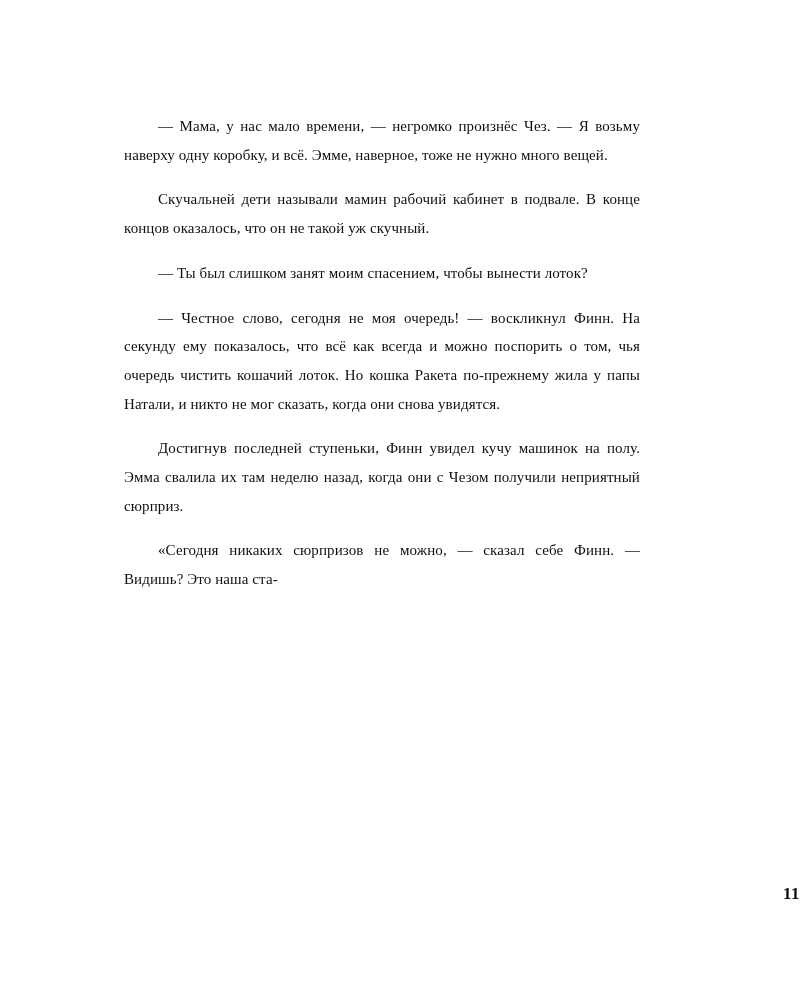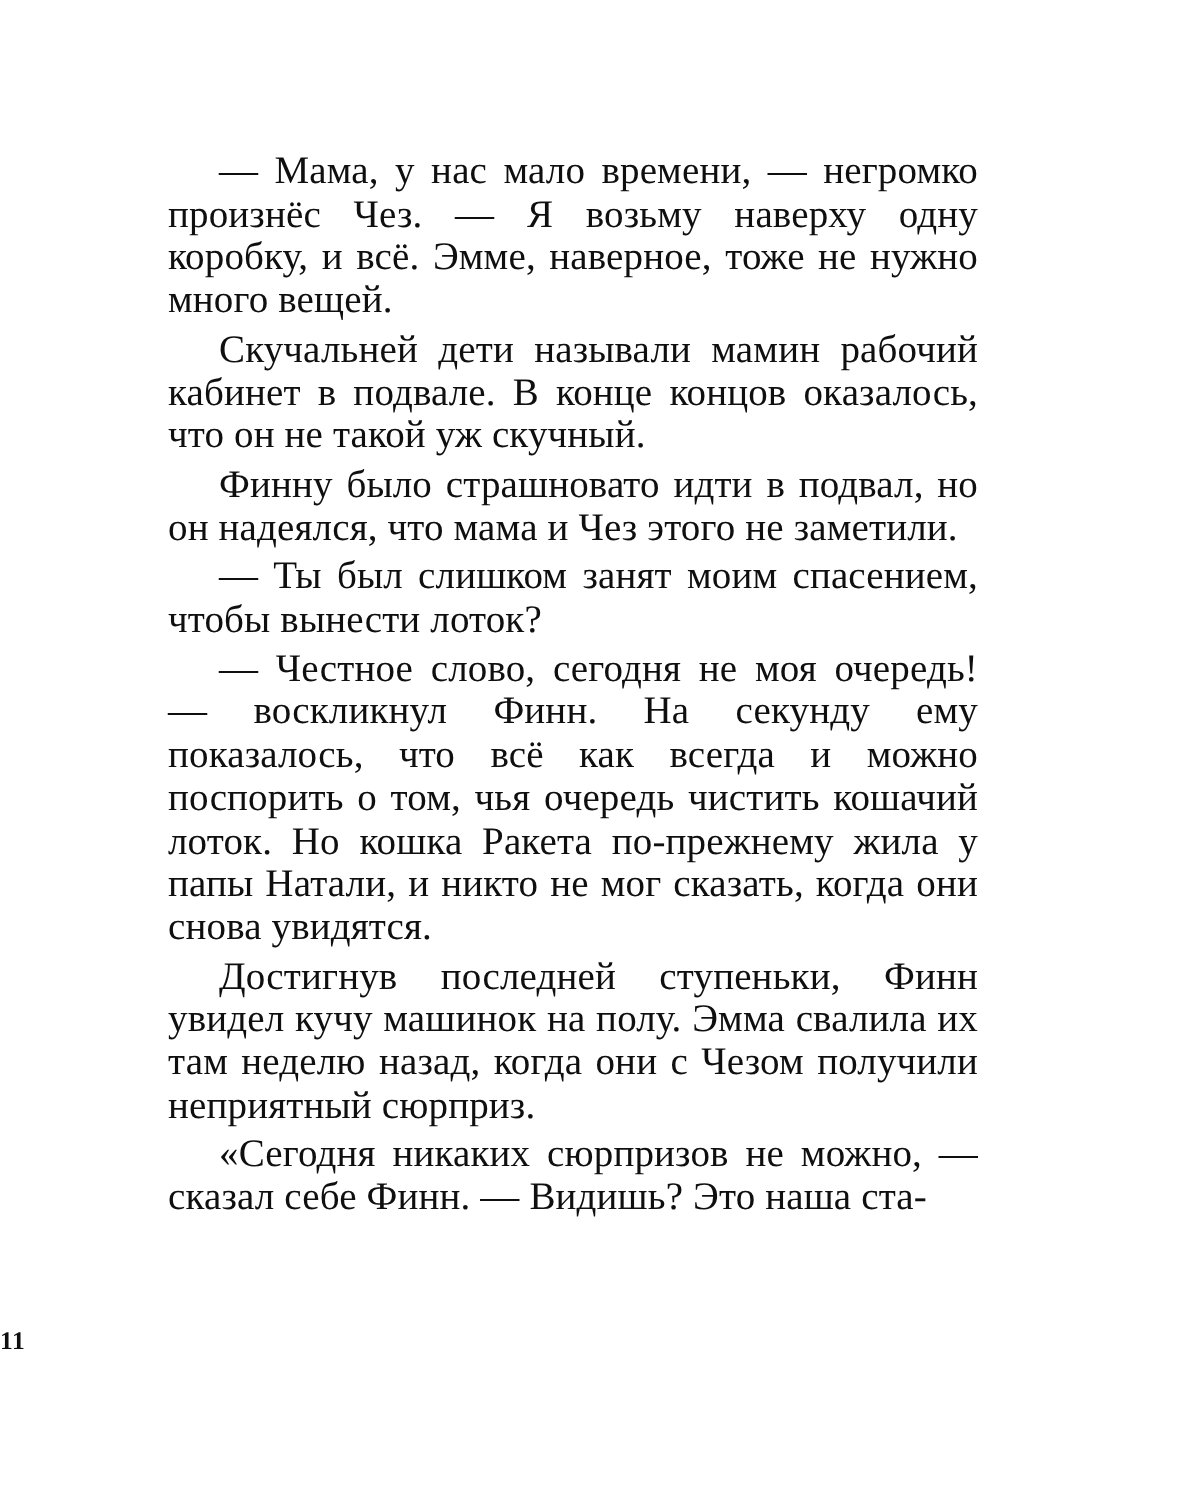--- a/index.html
+++ b/index.html
@@ -20,55 +20,54 @@
     height: 1000px;
     box-sizing: border-box;
   }
   .text-block {
     position: absolute;
     left: 108px;
     top: 96px;
     width: 548px;
   }
   p.para {
-    margin: 4px;
+    margin: 16px;
     font-family: "Liberation Serif", serif;
-    font-size: 26px;
+    font-size: 15px;
     line-height: 28.7px;
     text-align: justify;
     text-indent: 34px;
     hyphens: manual;
     letter-spacing: 0.1px;
     color: #100f0f;
   }
   p.para.last {
     text-align: justify;
   }
   .folio {
     position: absolute;
     left: 0;
     right: 0;
     top: 884px;
-    text-align: left;
+    text-align: right;
     font-family: "Liberation Serif", serif;
     font-size: 17px;
     font-weight: bold;
     color: #100f0f;
     letter-spacing: 0.5px;
   }
 </style>
 </head>
 <body>
 
 <div class="page">
 
   <div class="text-block">
     <p class="para">— Мама, у нас мало времени, — негромко произнёс Чез. — Я возьму наверху одну коробку, и всё. Эмме, наверное, тоже не нужно много вещей.</p>
     <p class="para">Скучальней дети называли мамин рабочий кабинет в подвале. В конце концов оказалось, что он не такой уж скучный.</p>
-    <p class="para">Финну было страшновато идти в подвал, но он надеялся, что мама и Чез этого не заметили.</p>
     <p class="para">— Ты был слишком занят моим спасением, чтобы вынести лоток?</p>
     <p class="para">— Честное слово, сегодня не моя очередь! — воскликнул Финн. На секунду ему показалось, что всё как всегда и можно поспорить о том, чья очередь чистить кошачий лоток. Но кошка Ракета по-прежнему жила у папы Натали, и никто не мог сказать, когда они снова увидятся.</p>
     <p class="para">Достигнув последней ступеньки, Финн увидел кучу машинок на полу. Эмма свалила их там неделю назад, когда они с Чезом получили неприятный сюрприз.</p>
     <p class="para last">«Сегодня никаких сюрпризов не можно, — сказал себе Финн. — Видишь? Это наша ста-</p>
   </div>
 
   <div class="folio">11</div>
 
 </div>
 

